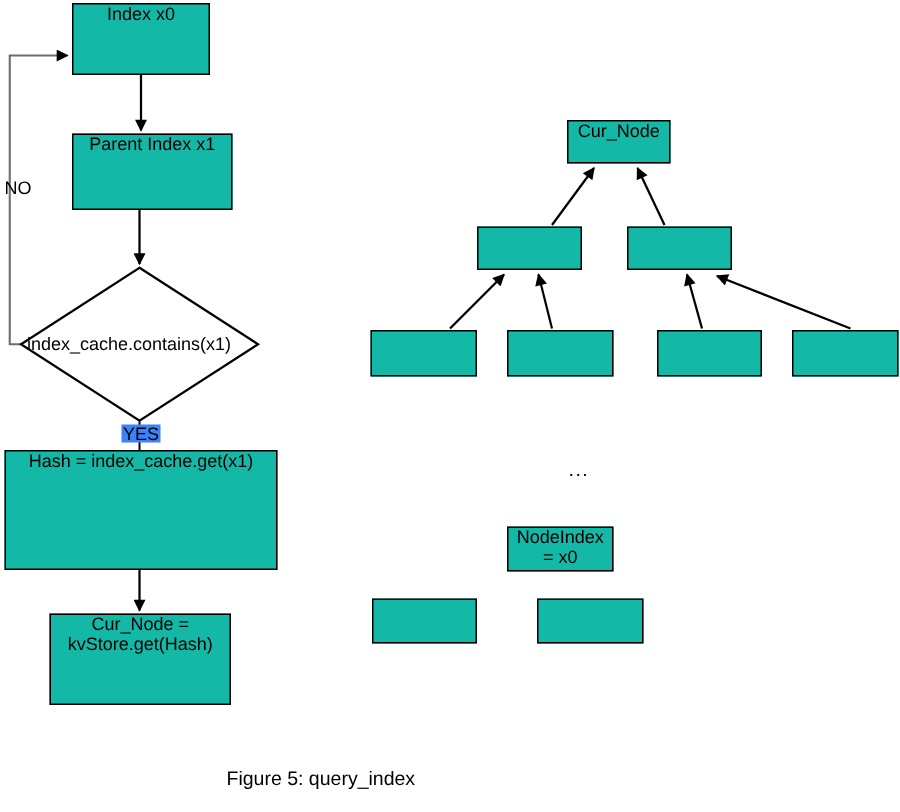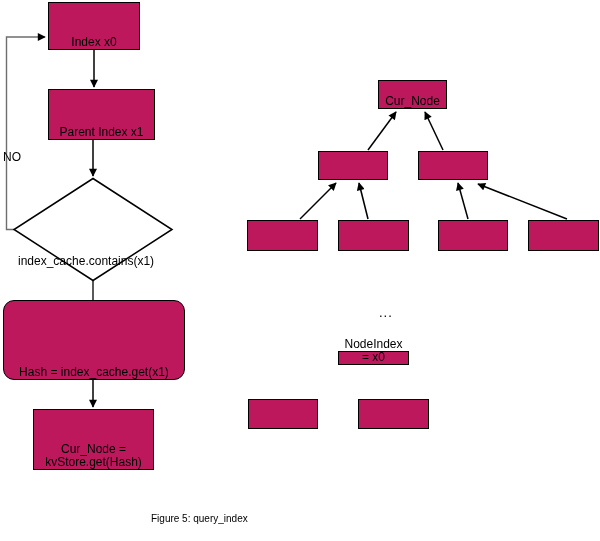--- a/index.html
+++ b/index.html
@@ -15,40 +15,39 @@
   }
   #connectors {
     position: absolute;
     left: 0; top: 0;
     width: 600px; height: 541px;
   }
   .box {
     position: absolute;
     box-sizing: border-box;
     border: 1.5px solid #000000;
-    background: #be185d;
+    background: #14b8a6;
     display: flex;
     flex-direction: column;
     align-items: center;
-    justify-content: flex-end;
+    justify-content: flex-start;
     text-align: center;
     font-size: 12px;
     line-height: 13px;
   }
   .lbl {
     position: absolute;
     font-size: 12px;
     line-height: 12px;
     white-space: nowrap;
-    margin-top: 32px;
   }
   .lbl.bg { background: #3b82f6; padding: 0 1px; }
   .caption {
     position: absolute;
-    font-size: 10px;
+    font-size: 13px;
     line-height: 14px;
     white-space: nowrap;
   }
   .ellipsis {
     position: absolute;
     font-size: 13px;
     line-height: 13px;
     letter-spacing: 1px;
   }
 </style>
@@ -87,21 +86,21 @@
   <div class="box" style="left:48px; top:89px; width:107px; height:51px;">
     <span>Parent Index x1</span>
   </div>
 
   <div class="lbl" style="left:18px; top:223px; width:126px; text-align:center;">index_cache.contains(x1)</div>
 
   <div class="lbl" style="left:3px; top:119px;">NO</div>
 
   <div class="lbl bg" style="left:81px; top:283px;">YES</div>
 
-  <div class="box" style="left:3px; top:300px; width:182px; height:80px;border-radius:11px;">
+  <div class="box" style="left:3px; top:300px; width:182px; height:80px;">
     <span>Hash = index_cache.get(x1)</span>
   </div>
 
   <div class="box" style="left:33px; top:409px; width:121px; height:61px;">
     <span>Cur_Node =</span>
     <span>kvStore.get(Hash)</span>
   </div>
 
   <div class="box" style="left:378px; top:80px; width:69px; height:29px;">
     <span>Cur_Node</span>
@@ -110,21 +109,21 @@
   <div class="box" style="left:318px; top:151px; width:70px; height:29px;"></div>
   <div class="box" style="left:418px; top:151px; width:70px; height:29px;"></div>
 
   <div class="box" style="left:247px; top:220px; width:71px; height:31px;"></div>
   <div class="box" style="left:338px; top:220px; width:71px; height:31px;"></div>
   <div class="box" style="left:438px; top:220px; width:70px; height:31px;"></div>
   <div class="box" style="left:528px; top:220px; width:71px; height:31px;"></div>
 
   <div class="ellipsis" style="left:379px; top:306px;">...</div>
 
-  <div class="box" style="left:338px; top:351px; width:71px; height:14px;">
+  <div class="box" style="left:338px; top:351px; width:71px; height:30px;">
     <span>NodeIndex</span>
     <span>= x0</span>
   </div>
 
   <div class="box" style="left:248px; top:399px; width:70px; height:30px;"></div>
   <div class="box" style="left:358px; top:399px; width:71px; height:30px;"></div>
 
   <div class="caption" style="left:151px; top:512px;">Figure 5: query_index</div>
 
 </div>

